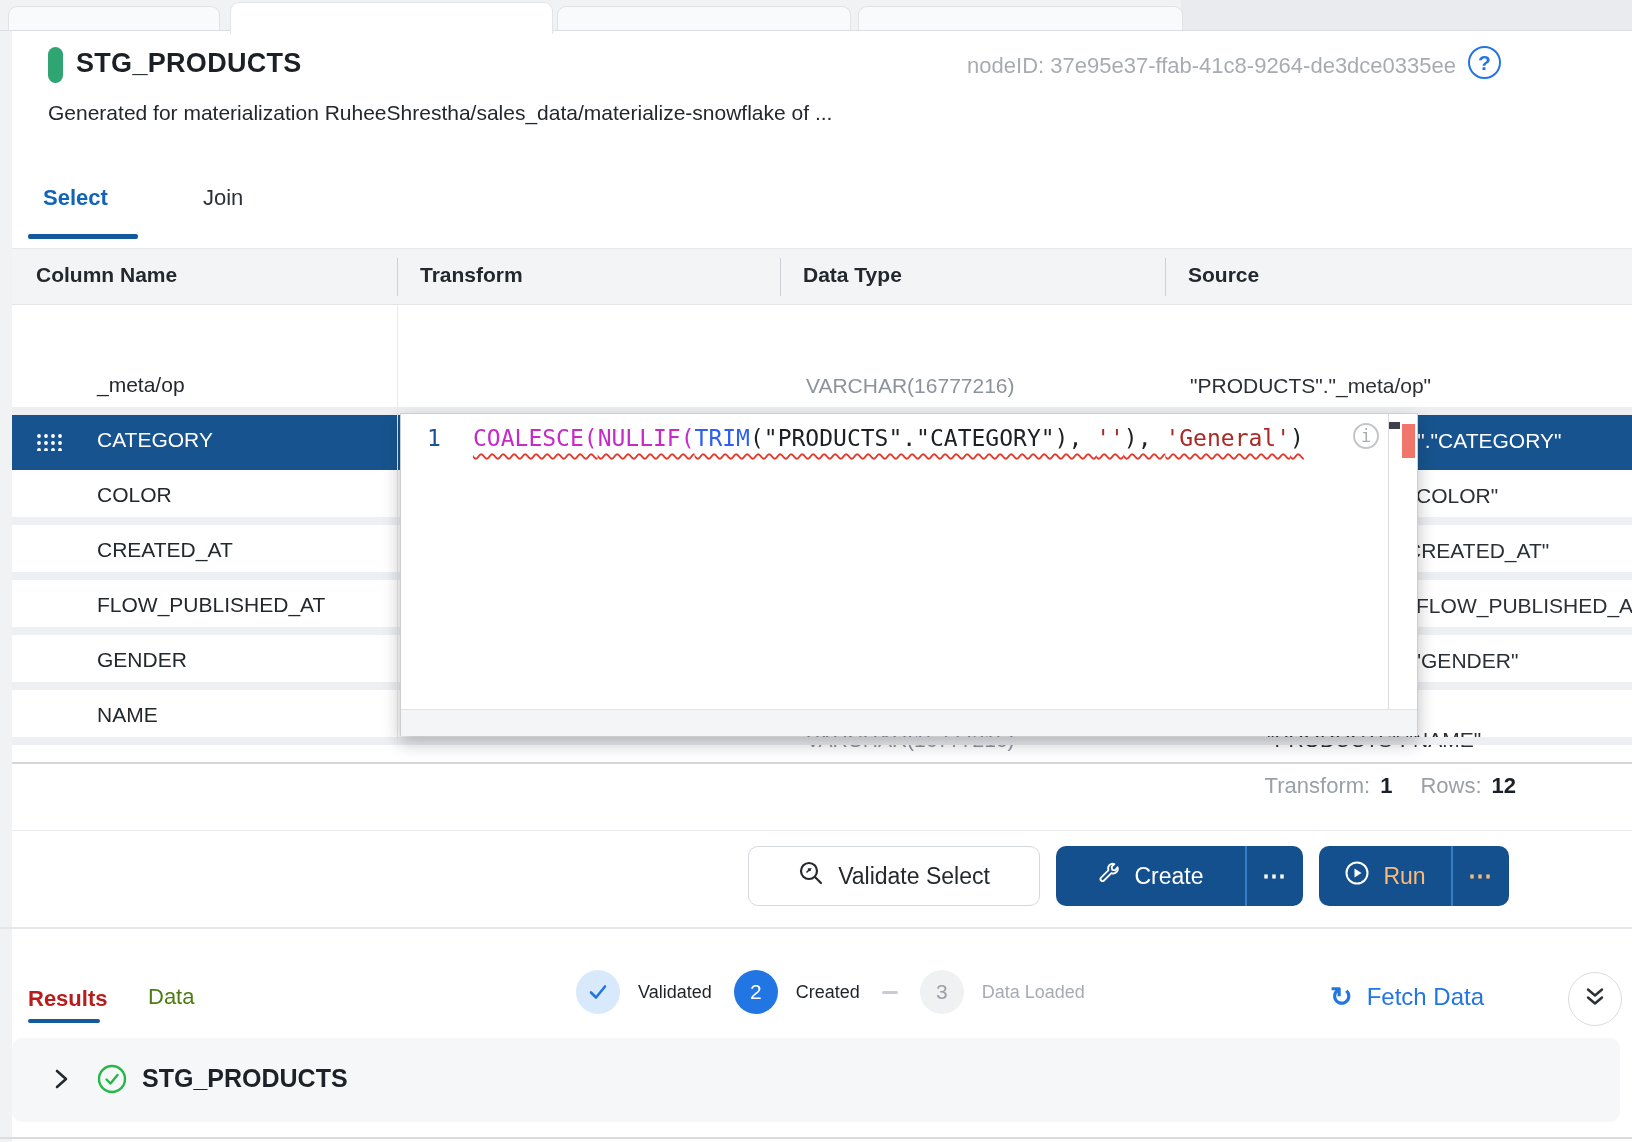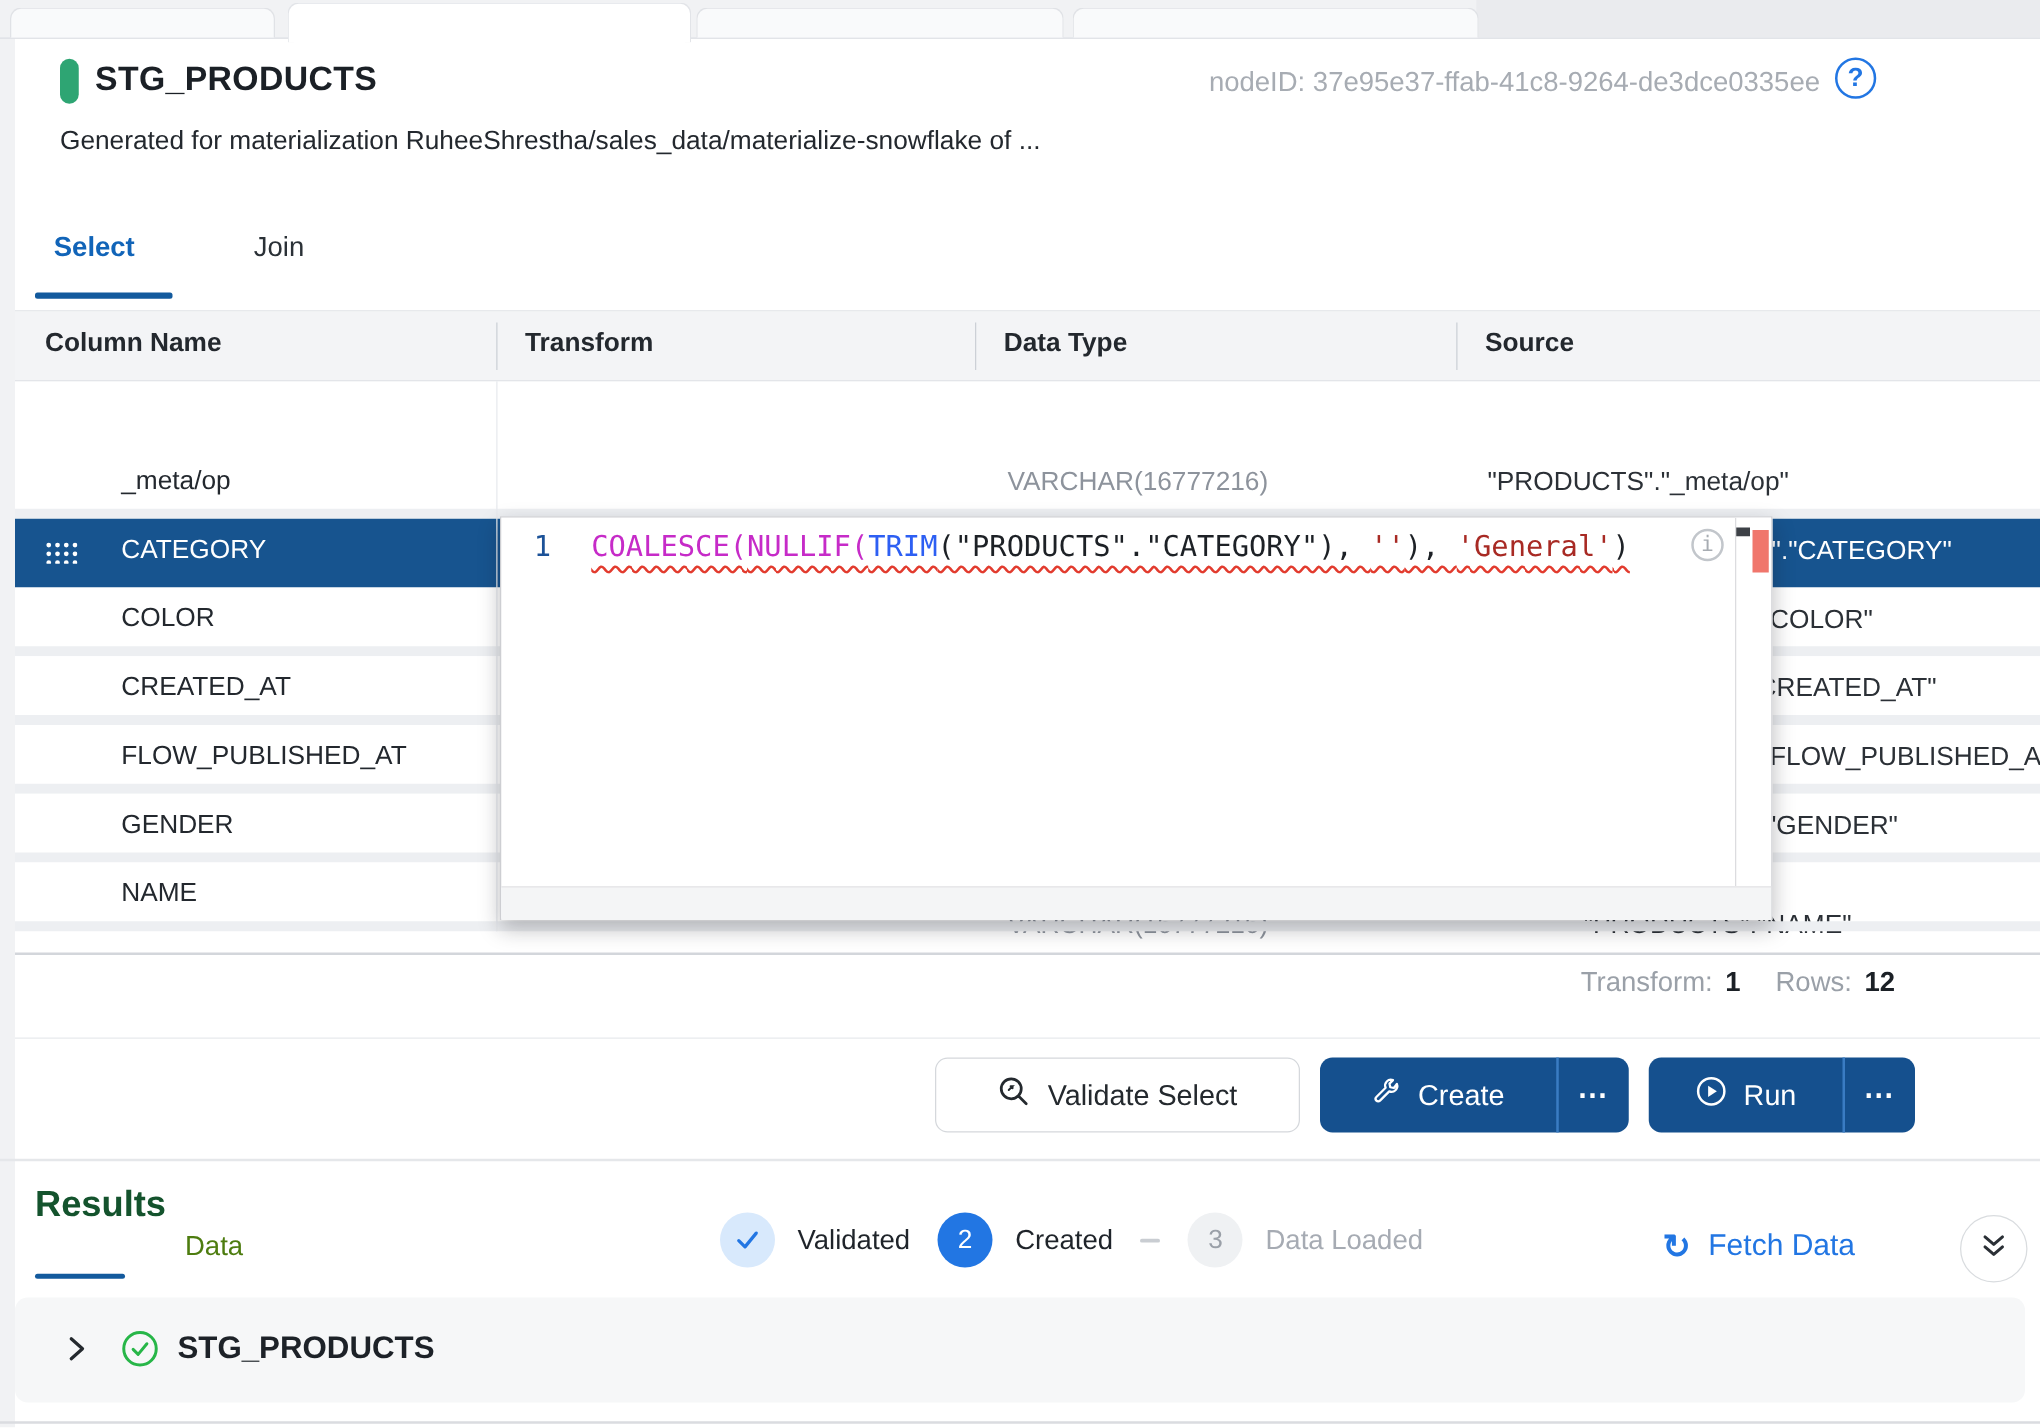--- a/index.html
+++ b/index.html
@@ -71,38 +71,38 @@
   #ed-error-mark{position:absolute;right:2px;top:10px;width:13px;height:34px;background:#f0766c}
   #ed-hscroll{position:absolute;left:0;top:295px;width:100%;height:27px;background:#f4f5f6;border-top:1px solid #e3e3e5;box-sizing:border-box}
 
   
   #buttons-divider{left:12px;top:830px;width:1620px;height:1px;background:#e8eaed}
   .btn{position:absolute;top:846px;height:60px;border-radius:10px;display:flex;align-items:stretch;
        font-size:23px;box-sizing:border-box;cursor:pointer}
   #btn-validate{left:748px;width:292px;background:#fff;border:1.5px solid #d5d8dc;color:#24292e}
   #btn-validate .btn-main{gap:14px}
   #btn-create{left:1056px;width:247px;background:#15508E;color:#fff}
-  #btn-run{left:1319px;width:213px;background:#15508E;color:#ffffff}
+  #btn-run{left:1319px;width:190px;background:#15508E;color:#fdba74}
   .btn-main{flex:1;display:flex;align-items:center;justify-content:center;gap:13px;font-weight:500}
   .btn-more{width:56px;border-left:2px solid #3a7cc3;display:flex;align-items:center;justify-content:center;
        font-size:24px;letter-spacing:2px;font-weight:700}
 
   
   #panel-divider{left:0;top:927px;width:1632px;height:2px;background:#e5e7ea}
-  #tab-results{left:28px;top:948px;font-size:29px;font-weight:600;color:#14532d;cursor:pointer}
+  #tab-results{left:28px;top:986px;font-size:22px;font-weight:600;color:#b91c1c;cursor:pointer}
   #tab-data{left:148px;top:984px;font-size:22px;color:#4d7c0f;cursor:pointer}
   #results-underline{left:28px;top:1019px;width:72px;height:4px;background:#135a9d;border-radius:2px}
 
   #steps{left:576px;top:970px;display:flex;align-items:center;gap:22px}
   .step{display:flex;align-items:center;gap:18px}
   .step-circle{width:44px;height:44px;border-radius:50%;display:flex;align-items:center;justify-content:center;font-size:21px;flex:0 0 auto}
   .step.done .step-circle{background:#d8e9fc}
   .step.active .step-circle{background:#2276e3;color:#fff}
   .step.pending .step-circle{background:#eff1f3;color:#9aa0a8}
-  .step-label{font-size:22px;color:#1f242a;white-space:pre}
+  .step-label{font-size:18px;color:#1f242a;white-space:pre}
   .step.pending .step-label{color:#a6abb3}
   .step-connector{width:16px;height:3px;background:#c9cdd2;border-radius:2px}
 
   #fetch{left:1330px;top:981px;display:flex;align-items:center;gap:14px;color:#2276e3;font-size:24px;font-weight:500;cursor:pointer}
   #fetch-icon{font-size:27px;font-weight:700}
   #collapse-btn{left:1568px;top:972px;width:54px;height:54px;border-radius:50%;border:1.5px solid #d9dcdf;background:#fff;
        display:flex;align-items:center;justify-content:center;box-sizing:border-box;cursor:pointer}
 
   #result-row{left:12px;top:1038px;width:1608px;height:84px;background:#f6f7f8;border-radius:10px;cursor:pointer}
   #expand-chevron{position:absolute;left:38px;top:27px}

